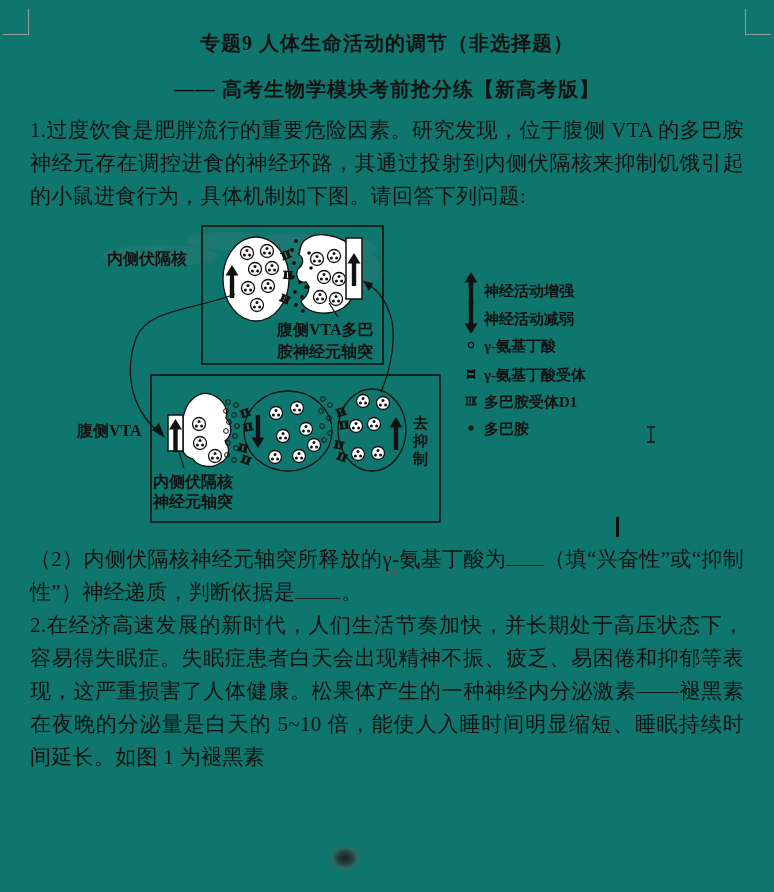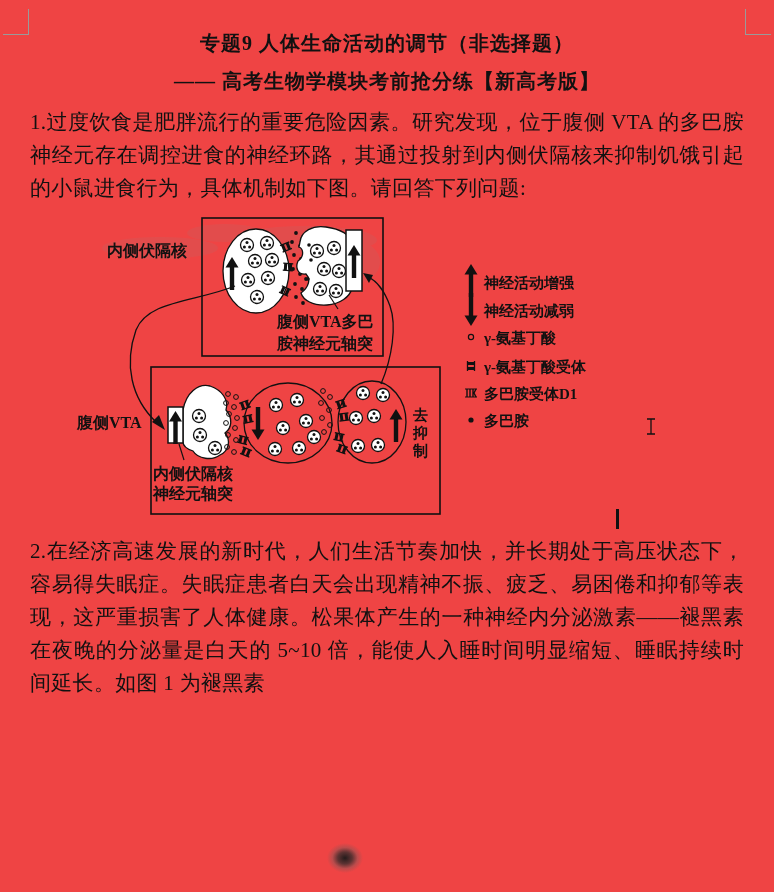--- a/index.html
+++ b/index.html
@@ -1,33 +1,33 @@
 <!DOCTYPE html>
 <html><head>
 <meta charset="utf-8">
 <style>
   * { margin:0; padding:0; box-sizing:border-box; }
   html,body { background:#ffffff; }
   .page {
     position:relative; width:774px; height:892px; margin:0 auto;
-    background:#ef4444; overflow:hidden;
+    background:#0f766e; overflow:hidden;
     font-family:"Liberation Serif","DejaVu Serif",serif;
     color:#111;
   }
   .crop-tl { position:absolute; left:3px; top:9px; width:26px; height:26px;
     border-right:1.5px solid #9a9a9a; border-bottom:1.5px solid #9a9a9a; }
   .crop-tr { position:absolute; left:745px; top:9px; width:26px; height:26px;
     border-left:1.5px solid #9a9a9a; border-bottom:1.5px solid #9a9a9a; }
   .content { padding:0 30px; }
   .title {
     margin-top:28px; text-align:center; font-size:20px; font-weight:bold;
     letter-spacing:1px; line-height:30px;
   }
   .subtitle {
-    margin-top:8px; text-align:center; font-size:20px; font-weight:bold;
+    margin-top:16px; text-align:center; font-size:20px; font-weight:bold;
     letter-spacing:1px; line-height:30px;
   }
   .para {
     font-size:21px; line-height:33px; text-align:justify;
     word-break:break-all; letter-spacing:0.3px;
   }
   .para1 { margin-top:10px; }
   .diagram-wrap { position:relative; width:774px; height:330px; margin:0 -30px; }
   .blank {
     display:inline-block; width:38px; height:14px;
@@ -258,19 +258,22 @@
 
         <g stroke="#111" stroke-width="1.3" fill="none">
           <path d="M647 429 H655 M647 444 H655 M651 429 V444"></path>
         </g>
 
         <rect x="616" y="519" width="3" height="20" fill="#111"></rect>
       </svg>
     </div>
 
 
+    <div class="para">
+      <span>（2）内侧伏隔核神经元轴突所释放的</span><span class="squiggle">γ-</span><span>氨基丁酸为</span><span class="blank"></span><span>（填“兴奋性”或“抑制性”）神经递质，判断依据是</span><span class="blank blank-wide"></span><span>。</span>
+    </div>
 
 
     <div class="para">2.在经济高速发展的新时代，人们生活节奏加快，并长期处于高压状态下，容易得失眠症。失眠症患者白天会出现精神不振、疲乏、易困倦和抑郁等表现，这严重损害了人体健康。松果体产生的一种神经内分泌激素——褪黑素在夜晚的分泌量是白天的 5~10 倍，能使人入睡时间明显缩短、睡眠持续时间延长。如图 1 为褪黑素</div>
   </div>
 
   <div class="smudge"></div>
 </div>
 
 </body></html>

